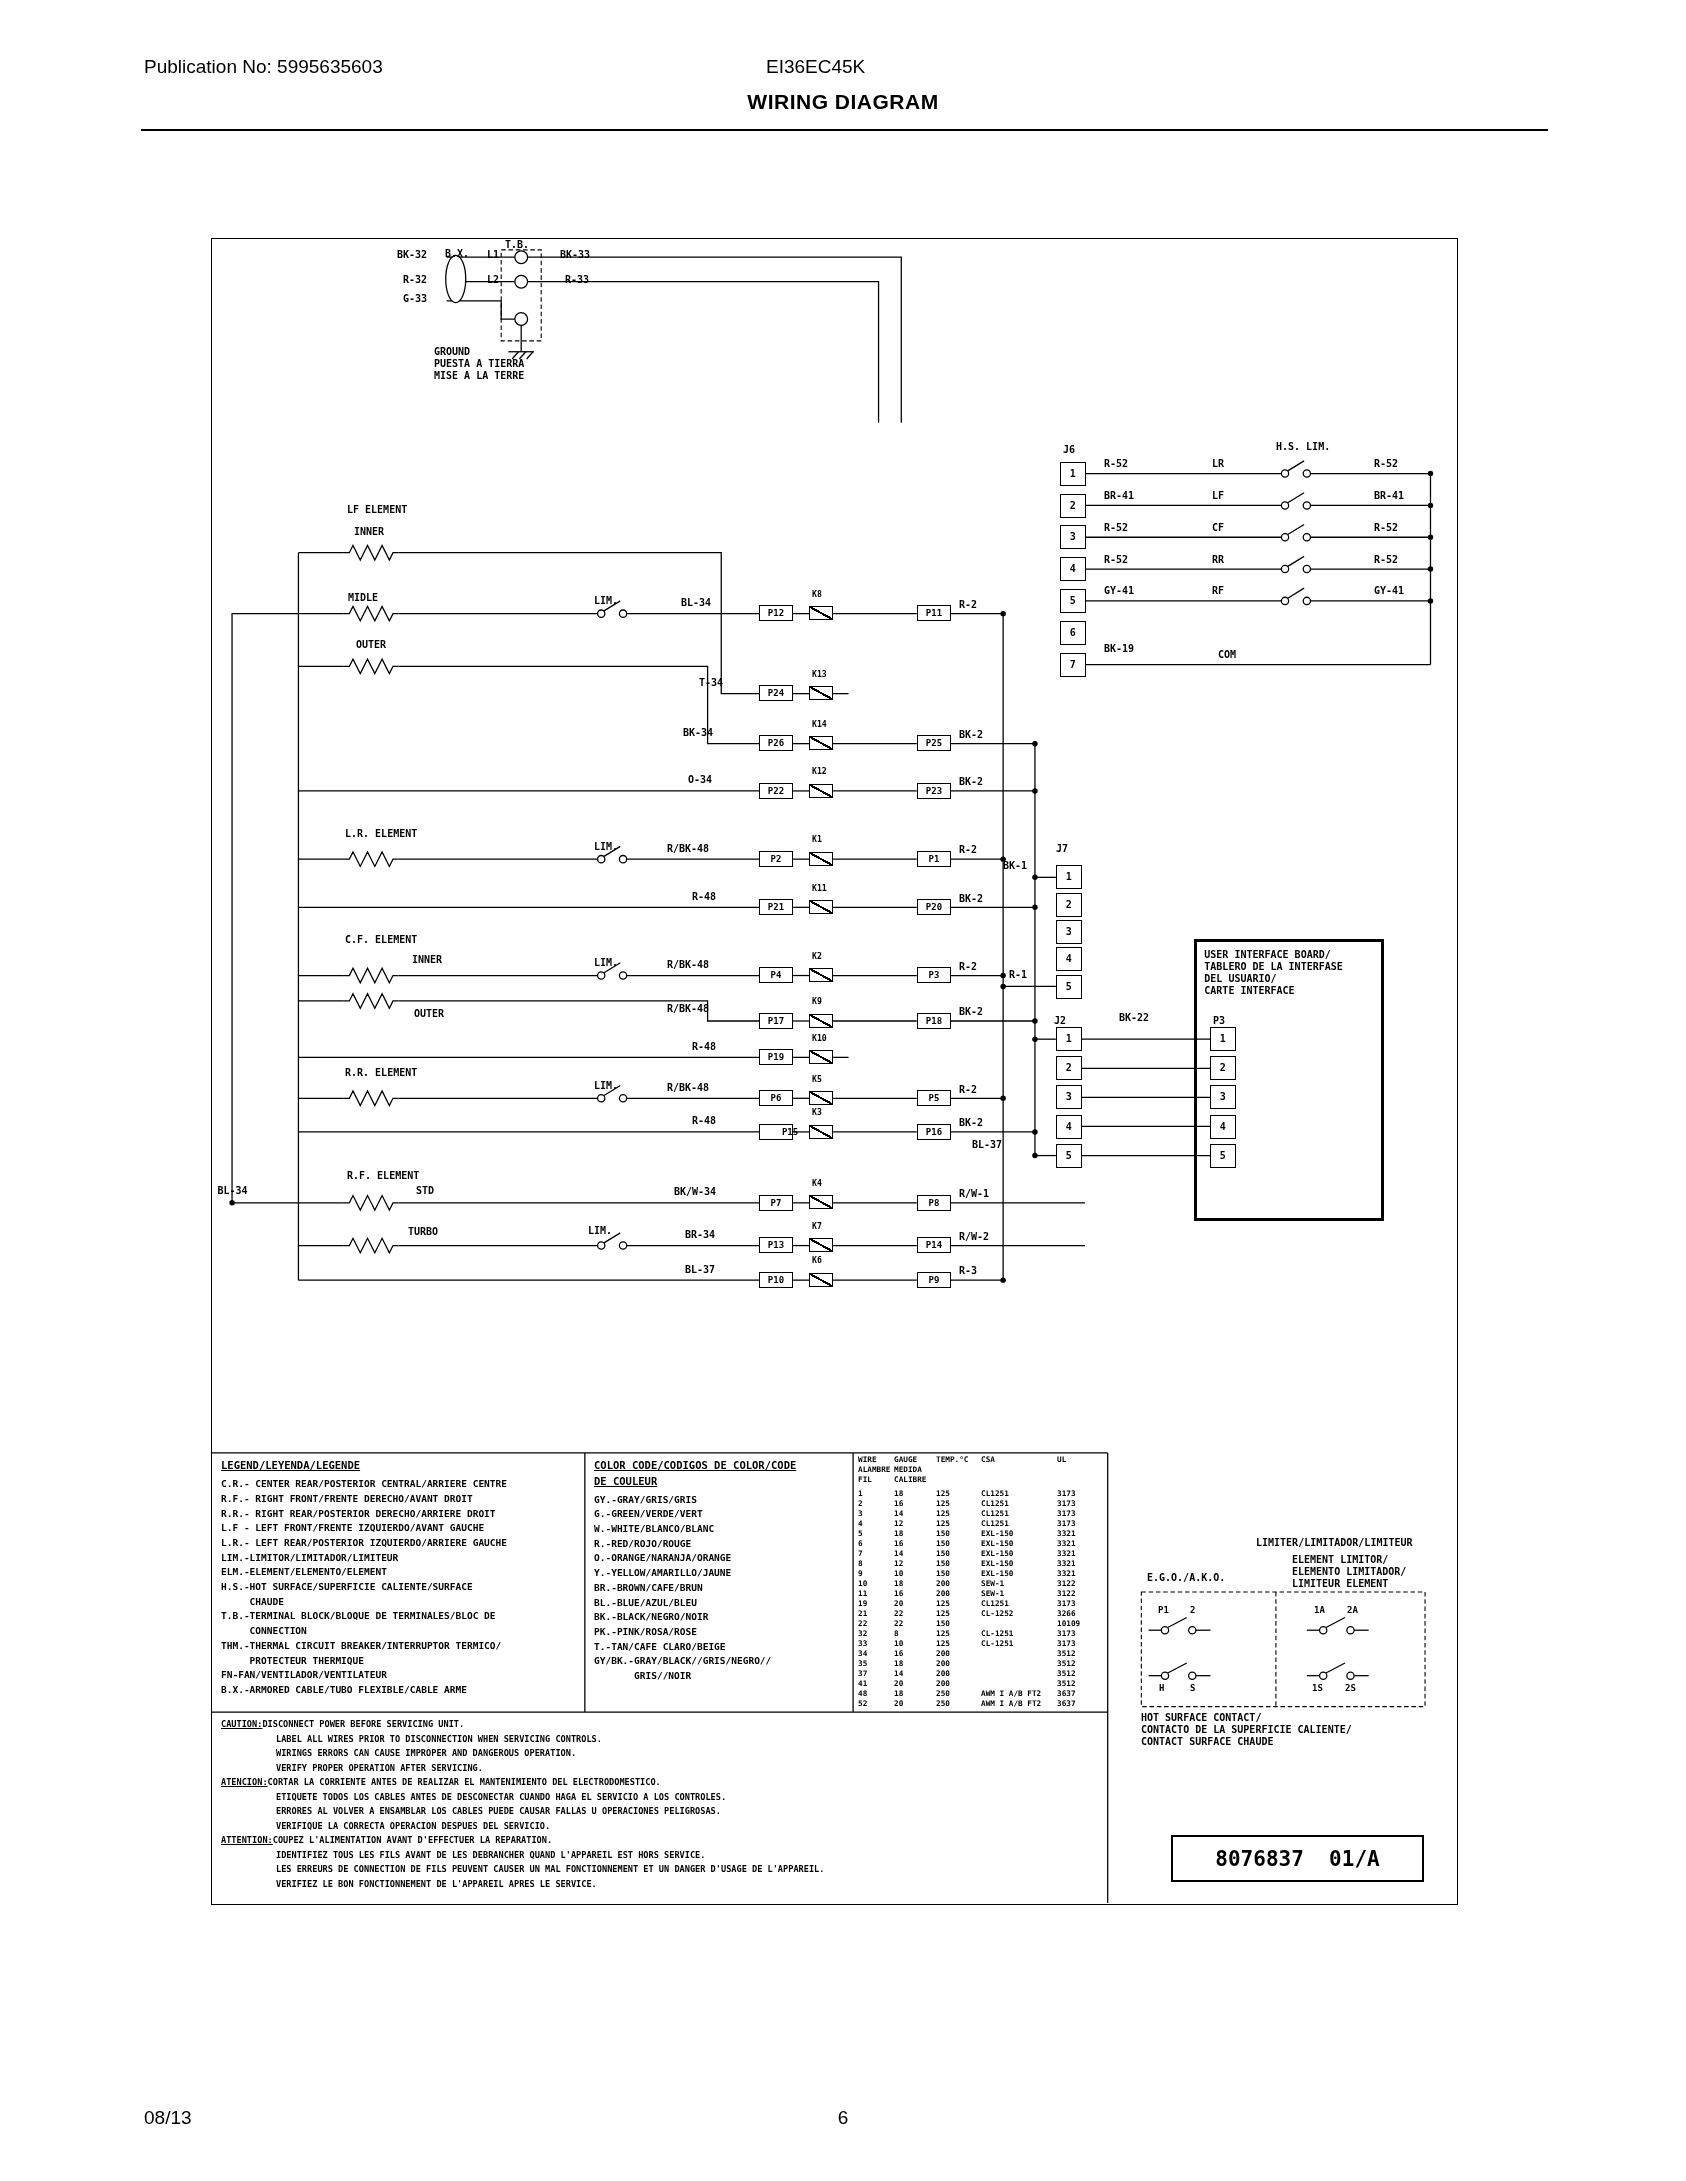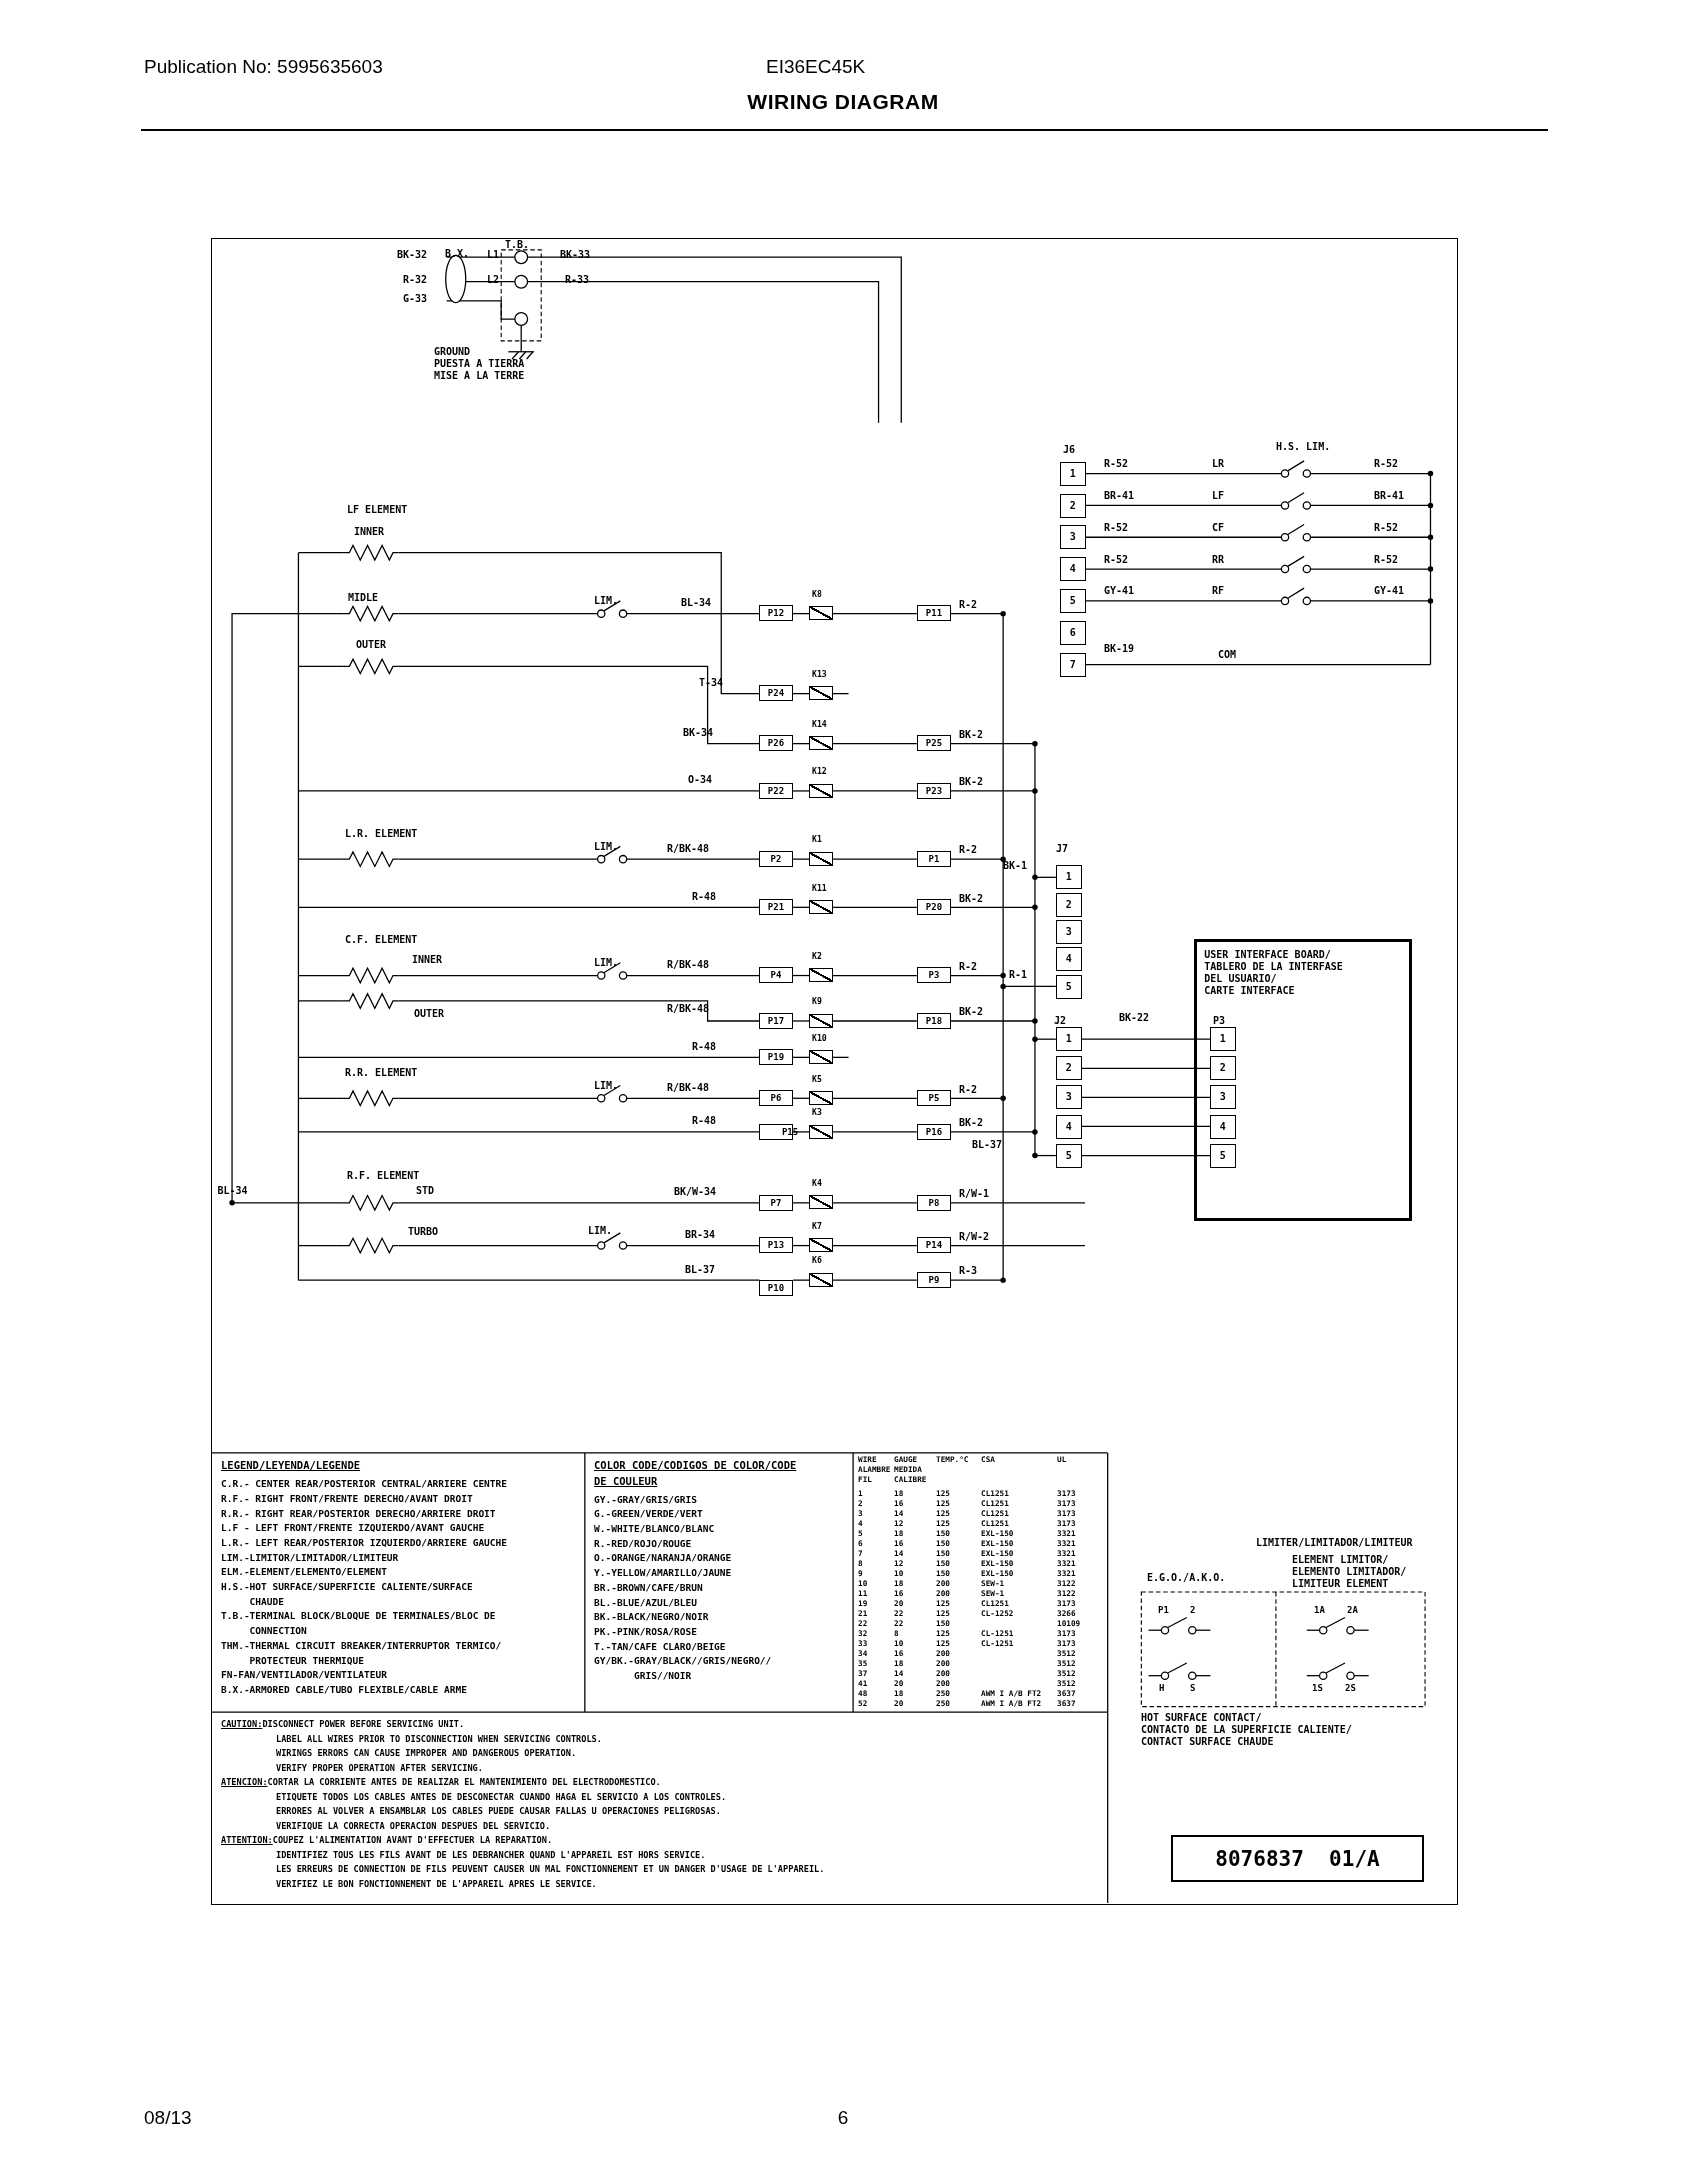--- a/index.html
+++ b/index.html
@@ -239,21 +239,21 @@
         <path d="M812 1060 H960" class="w"></path>
         <path d="M639 1107 H657" class="w"></path>
         <path d="M683 1107 H775" class="w"></path>
         <path d="M812 1107 H960" class="w"></path>
         <path d="M639 1145 H657" class="w"></path>
         <path d="M683 1145 H775" class="w"></path>
         <path d="M812 1145 H870" class="w"></path>
       </svg>
 
 
-    <div class="board" style="left:982px;top:700px;width:218px;height:282px">
+    <div class="board" style="left:982px;top:700px;width:190px;height:282px">
       <div class="dlabel pre" style="left:7.3px;top:7.3px">USER INTERFACE BOARD/
 TABLERO DE LA INTERFASE
 DEL USUARIO/
 CARTE INTERFACE</div>
     </div>
 
     <div class="bbox" style="left:9px;top:1219px;width:358px">
       <div class="btitle">LEGEND/LEYENDA/LEGENDE</div>
       <div id="legend-lines">
           <div class="bline">C.R.- CENTER REAR/POSTERIOR CENTRAL/ARRIERE CENTRE</div>
@@ -613,21 +613,21 @@
       <div class="pin" style="left: 547px; top: 956px;">P7</div>
       <div class="rsym" style="left: 597px; top: 956px;"></div>
       <div class="klab" style="left: 600px; top: 939px;">K4</div>
       <div class="pin" style="left: 705px; top: 956px;">P8</div>
       <div class="dlabel" style="left: 747px; top: 949px;">R/W-1</div>
       <div class="pin" style="left: 547px; top: 998px;">P13</div>
       <div class="rsym" style="left: 597px; top: 999px;"></div>
       <div class="klab" style="left: 600px; top: 982px;">K7</div>
       <div class="pin" style="left: 705px; top: 998px;">P14</div>
       <div class="dlabel" style="left: 747px; top: 992px;">R/W-2</div>
-      <div class="pin" style="left: 547px; top: 1033px; margin-top: 8px;">P10</div>
+      <div class="pin" style="left: 547px; top: 1033px;">P10</div>
       <div class="rsym" style="left: 597px; top: 1034px;"></div>
       <div class="klab" style="left: 600px; top: 1016px;">K6</div>
       <div class="pin" style="left: 705px; top: 1033px;">P9</div>
       <div class="dlabel" style="left: 747px; top: 1026px;">R-3</div>
       <div class="cpin" style="left: 848px; top: 223px;">1</div>
       <div class="cpin" style="left: 848px; top: 255px;">2</div>
       <div class="cpin" style="left: 848px; top: 286px;">3</div>
       <div class="cpin" style="left: 848px; top: 318px;">4</div>
       <div class="cpin" style="left: 848px; top: 350px;">5</div>
       <div class="cpin" style="left: 848px; top: 382px;">6</div>

